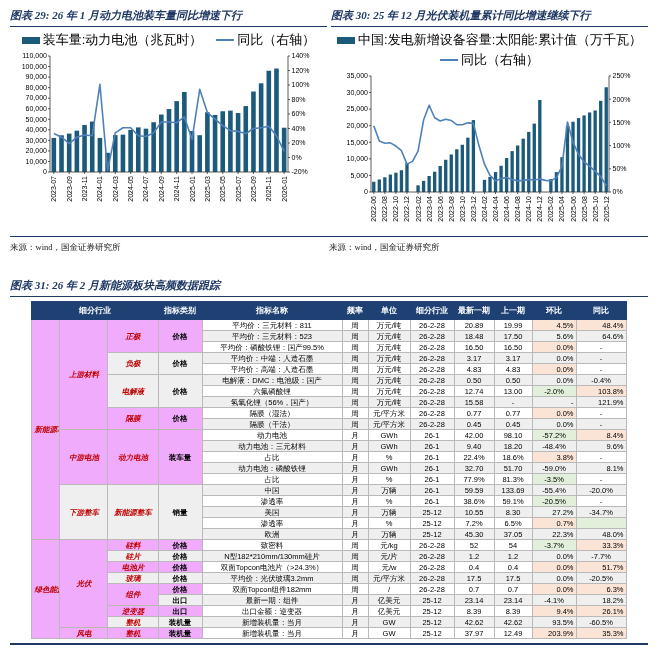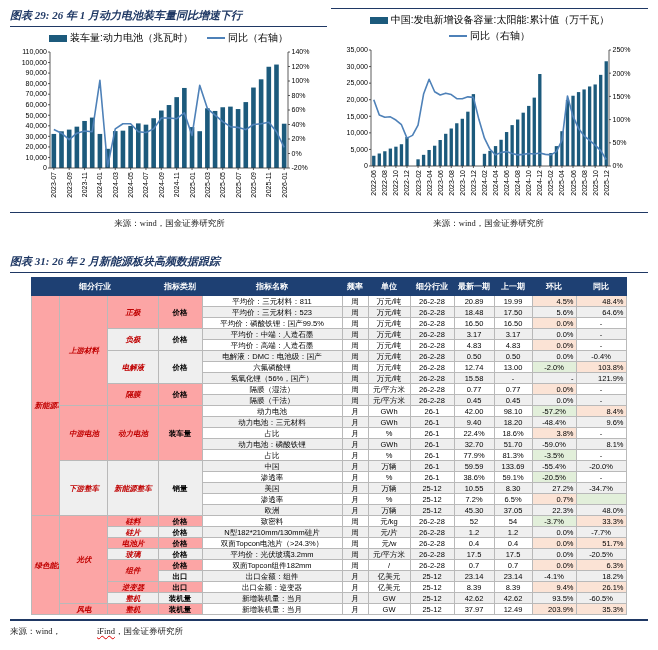--- a/index.html
+++ b/index.html
@@ -8,40 +8,40 @@
   }
   *{box-sizing:border-box;margin:0;padding:0;}
   body{background:#fff;font-family:"Liberation Sans",sans-serif;color:#000;}
   .page{width:658px;height:650px;padding:8px 10px 0 10px;overflow:hidden;background:#fff;}
   .charts-row{display:flex;gap:4px;}
   .chart-panel{flex:1;min-width:0;}
   .fig-title{font-family:"Liberation Serif",serif;font-style:italic;font-weight:bold;
     color:var(--navy);font-size:11px;white-space:nowrap;padding-bottom:3px;}
   .title-rule{border-top:1.5px solid var(--navy);margin-bottom:4px;}
   .legend{display:flex;flex-wrap:wrap;justify-content:center;column-gap:14px;row-gap:2px;
-    font-size:10px;margin:3px 0 1px 0;align-items:center;}
+    font-size:13px;margin:3px 0 1px 0;align-items:center;}
   .legend-item{display:flex;align-items:center;gap:3px;white-space:nowrap;}
   .swatch-bar{width:18px;height:7px;background:var(--bar);display:inline-block;}
   .swatch-line{width:18px;height:2.5px;background:var(--line);display:inline-block;}
   svg text{font-family:"Liberation Sans",sans-serif;}
   .full-rule{border-top:1px solid var(--navy);margin-top:2px;}
   .sources-row{display:flex;margin-top:5px;}
-  .sources-row .source{flex:1;text-align:center;}
+  .sources-row .source{flex:1;}
   .source{font-size:8.5px;color:#222;font-family:"Liberation Serif",serif;}
   .table-section{margin-top:24px;}
   .wavy{text-decoration:underline;text-decoration-style:wavy;text-decoration-color:#d00;padding-left:36px;}
   table{width:594px;margin:0 auto;border-collapse:collapse;table-layout:fixed;}
   th{background:var(--header-bg);color:#fff;font-weight:bold;font-size:8px;
     padding:3px 1px;border:1px solid var(--header-bg);}
   td{font-size:7.5px;line-height:9px;padding:0.5px 2px;text-align:center;
     border:1px solid #b9b9b9;overflow:hidden;white-space:nowrap;}
   tr.stripe td{background:var(--stripe);}
   td.peach{background:var(--peach);text-align:right;}
   td.green{background:var(--green);}
-  td.grp{background:#fca5a5;font-weight:bold;}
+  td.grp{background:#f0abfc;font-weight:bold;}
   td.g0,td.g1,td.g2{color:var(--red);font-family:"Liberation Serif",serif;font-style:italic;}
   td.g3{color:#000;}
   tr.sep td{border-top:1.5px solid #555;}
   tbody{border-bottom:1.5px solid #555;}
   .bottom-rule{border-top:2px solid var(--navy);margin-top:4px;}
   .table-source{margin-top:5px;}
 </style>
 </head>
 <body>
 
@@ -168,20 +168,21 @@
           <line x1="243.45161290322582" y1="122" x2="243.45161290322582" y2="124" stroke="#333" stroke-width="0.8"></line>
           <text x="245.95161290322582" y="126" font-size="7" fill="#000" text-anchor="end" transform="rotate(-90 245.95161290322582 126)">2025-09</text>
           <line x1="258.80645161290323" y1="122" x2="258.80645161290323" y2="124" stroke="#333" stroke-width="0.8"></line>
           <text x="261.30645161290323" y="126" font-size="7" fill="#000" text-anchor="end" transform="rotate(-90 261.30645161290323 126)">2025-11</text>
           <line x1="274.1612903225806" y1="122" x2="274.1612903225806" y2="124" stroke="#333" stroke-width="0.8"></line>
           <text x="276.6612903225806" y="126" font-size="7" fill="#000" text-anchor="end" transform="rotate(-90 276.6612903225806 126)">2026-01</text>
         </svg>
     </div>
 
     <div class="chart-panel">
+      <div class="fig-title">图表 30: 25 年 12 月光伏装机量累计同比增速继续下行</div>
       <div class="title-rule"></div>
       <div class="legend">
         <span class="legend-item">
           <span class="swatch-bar"></span>
           <span>中国:发电新增设备容量:太阳能:累计值（万千瓦）</span>
         </span>
         <span class="legend-item">
           <span class="swatch-line"></span>
           <span>同比（右轴）</span>
         </span>
@@ -621,21 +622,21 @@
             <td>周</td>
             <td>/</td>
             <td>26-2-28</td>
             <td>0.7</td>
             <td>0.7</td>
             <td class="peach">0.0%</td>
             <td class="peach">6.3%</td>
           </tr>
           <tr class="stripe">
             <td class="grp g3" rowspan="1">出口</td>
-            <td>出口金额：组件</td>
+            <td>最新一期：组件</td>
             <td>月</td>
             <td>亿美元</td>
             <td>25-12</td>
             <td>23.14</td>
             <td>23.14</td>
             <td class="green">-4.1%</td>
             <td class="peach">18.2%</td>
           </tr>
           <tr>
             <td class="grp g2" rowspan="1">逆变器</td>

